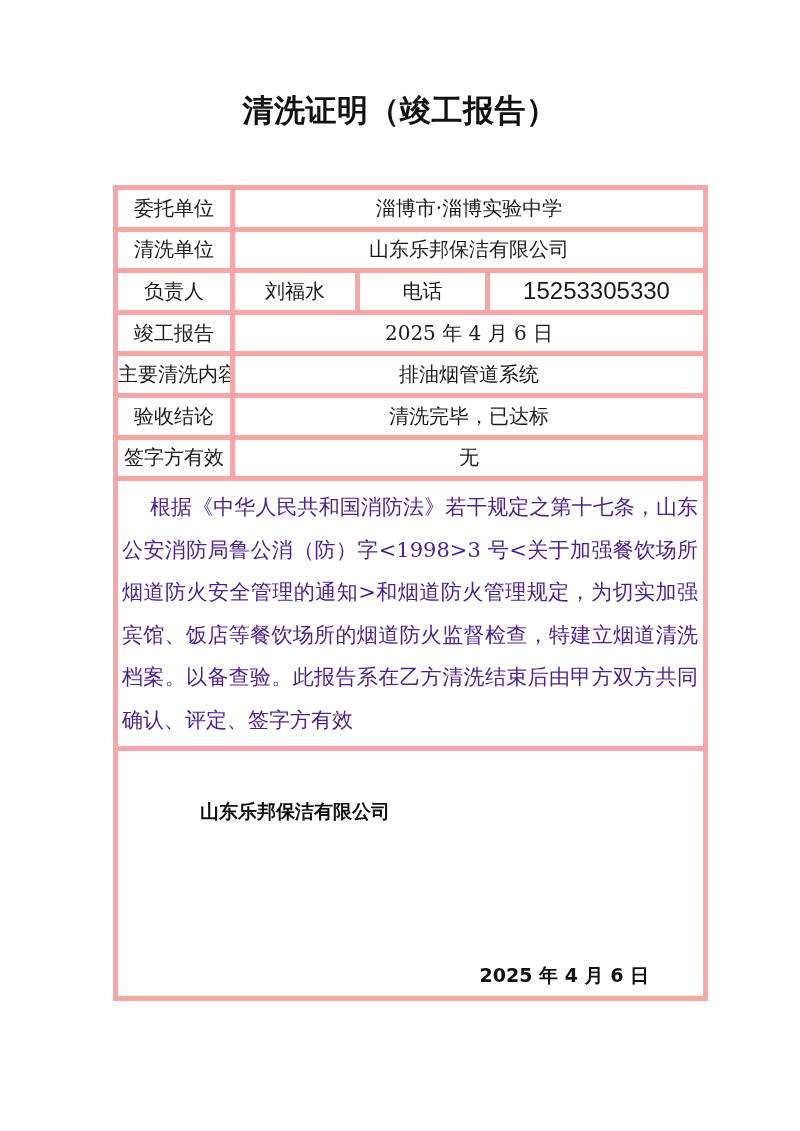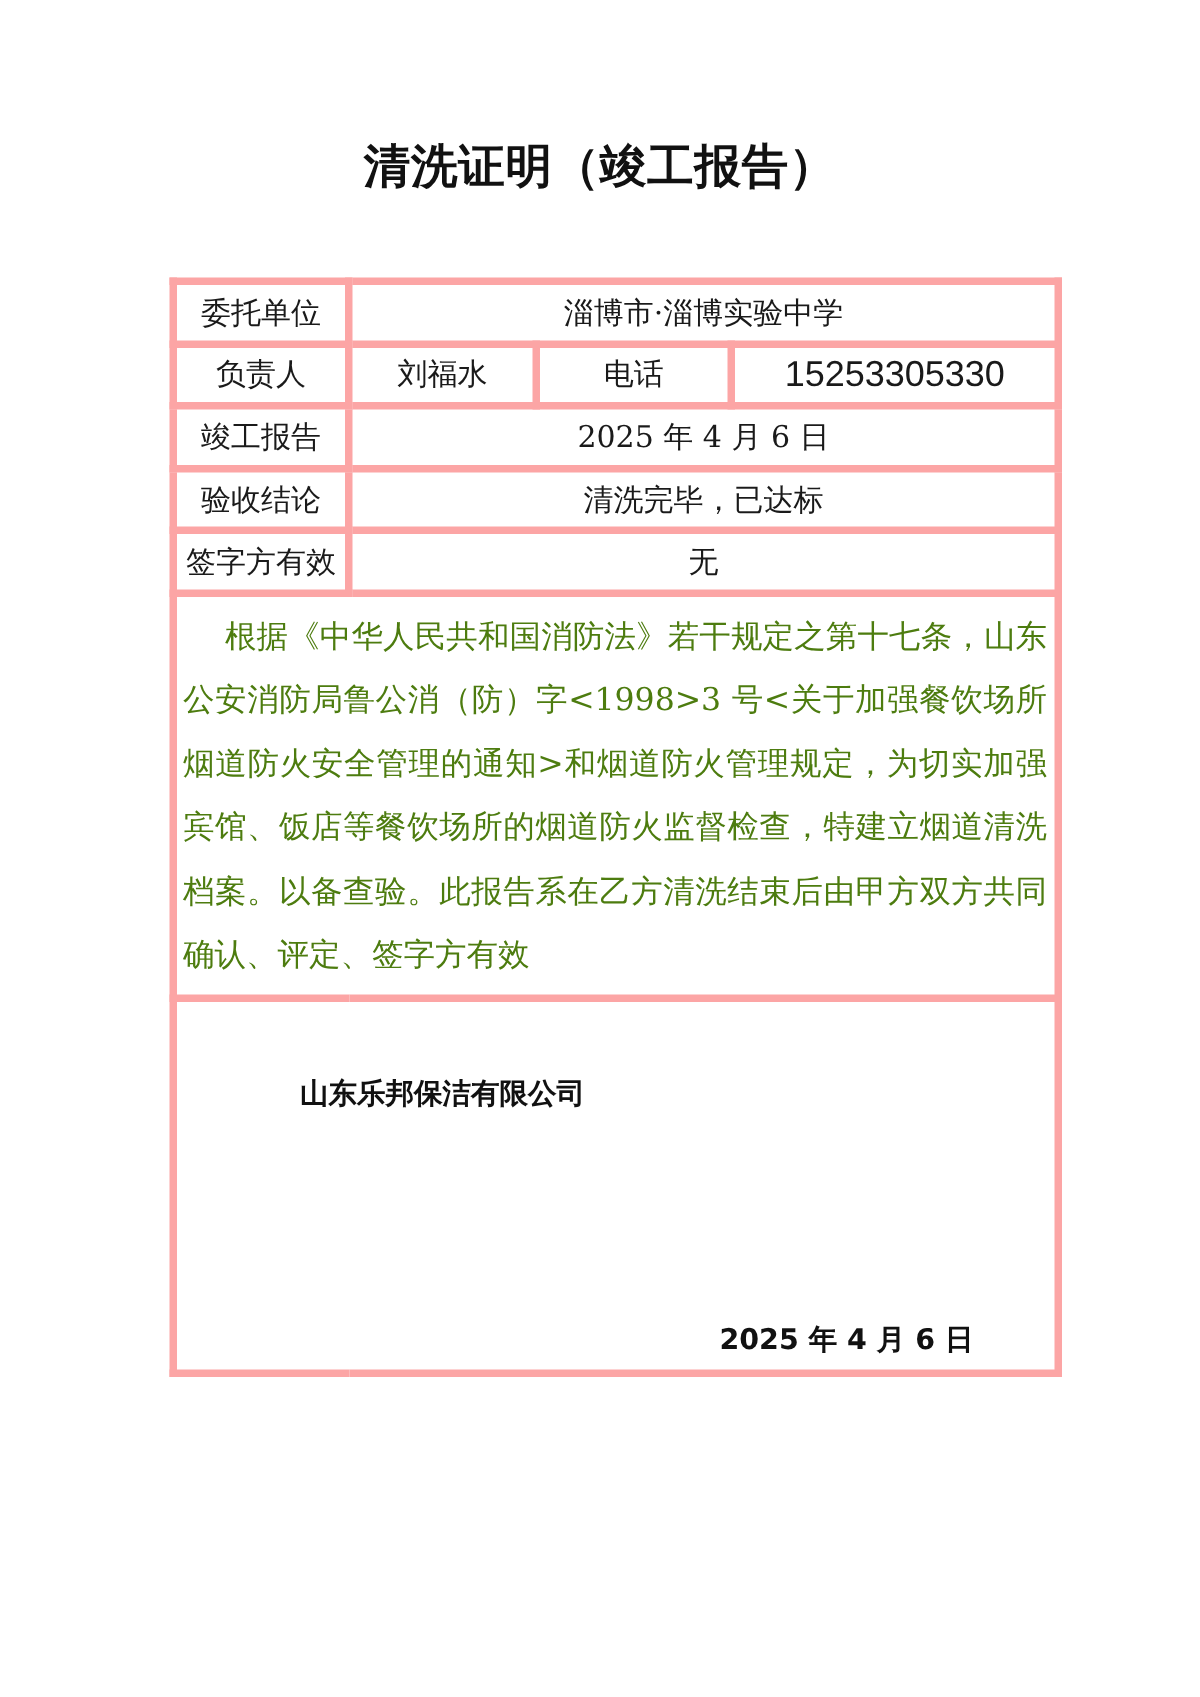--- a/index.html
+++ b/index.html
@@ -56,21 +56,21 @@
     text-align: justify;
     vertical-align: top;
     padding: 5px 5px 5px 4px;
   }
   .notice-text {
     margin: 0;
     font-size: 21px;
     line-height: 42.5px;
     text-indent: 28px;
     text-align: justify;
-    color: #4d7c0f;
+    color: #4c1d95;
   }
   tr.sig-row { height: 250px; }
   td.sig-cell {
     position: relative;
     text-align: left;
     vertical-align: top;
   }
   .sig-company {
     position: absolute;
     left: 82px;
@@ -105,28 +105,36 @@
       <col style="width:125px">
       <col style="width:130px">
       <col style="width:218px">
     </colgroup>
     <tbody>
       <tr class="data-row">
         <td class="label-cell">委托单位</td>
         <td colspan="3">淄博市·淄博实验中学</td>
       </tr>
       <tr class="data-row">
+        <td class="label-cell">清洗单位</td>
+        <td colspan="3">山东乐邦保洁有限公司</td>
+      </tr>
+      <tr class="data-row">
         <td class="label-cell">负责人</td>
         <td>刘福水</td>
         <td class="label-cell">电话</td>
         <td class="phone-cell">15253305330</td>
       </tr>
       <tr class="data-row">
         <td class="label-cell">竣工报告</td>
         <td colspan="3">2025 年 4 月 6 日</td>
+      </tr>
+      <tr class="data-row">
+        <td class="label-cell">主要清洗内容</td>
+        <td colspan="3">排油烟管道系统</td>
       </tr>
       <tr class="data-row">
         <td class="label-cell">验收结论</td>
         <td colspan="3">清洗完毕，已达标</td>
       </tr>
       <tr class="data-row">
         <td class="label-cell">签字方有效</td>
         <td colspan="3">无</td>
       </tr>
       <tr class="notice-row">

